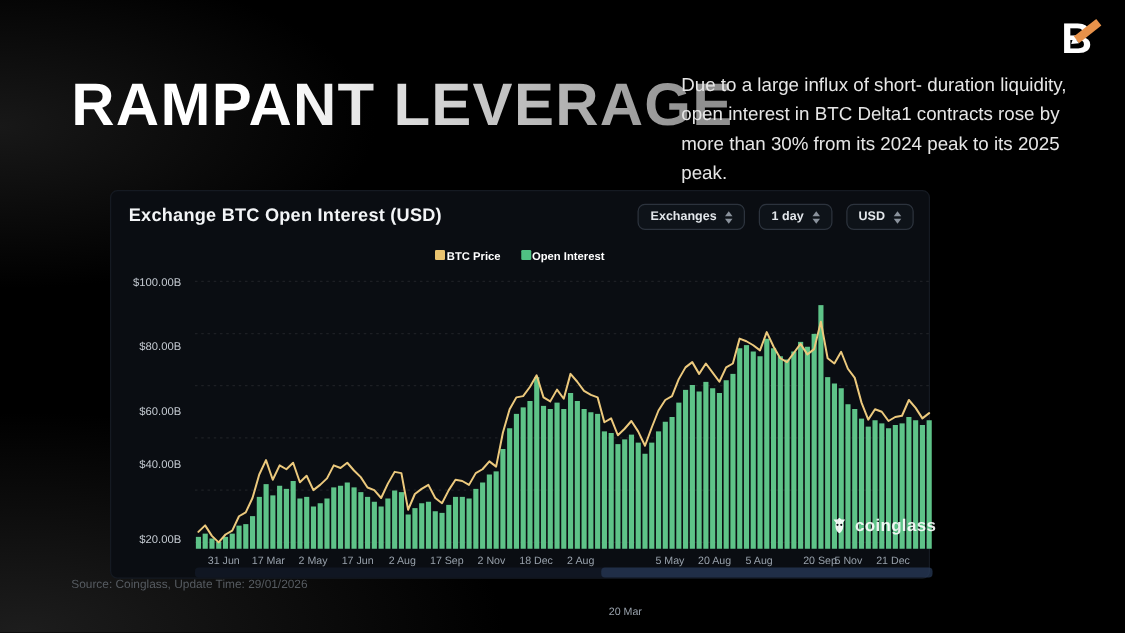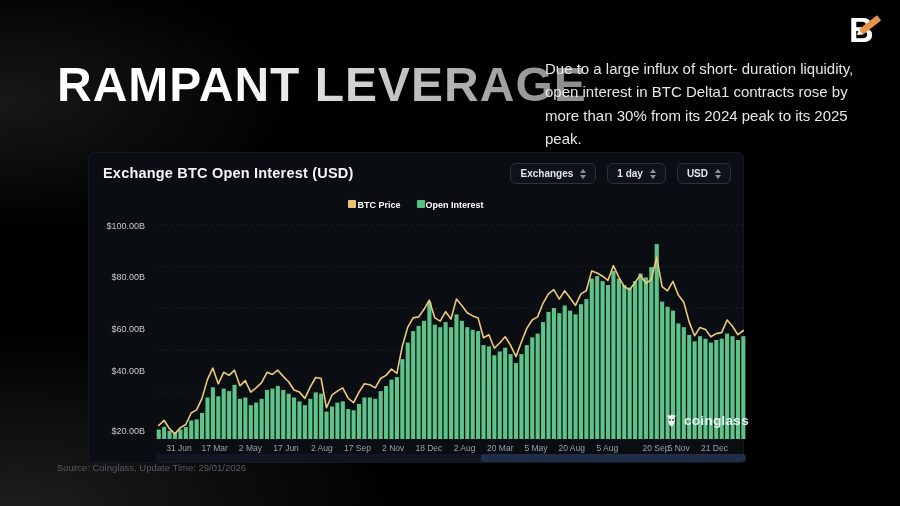--- a/index.html
+++ b/index.html
@@ -263,21 +263,21 @@
   <div class="x-axis" id="x-axis">
       <div class="xtick" style="left: 23.01px;">31 Jun</div>
       <div class="xtick" style="left: 58.705px;">17 Mar</div>
       <div class="xtick" style="left: 94.4px;">2 May</div>
       <div class="xtick" style="left: 130.095px;">17 Jun</div>
       <div class="xtick" style="left: 165.79px;">2 Aug</div>
       <div class="xtick" style="left: 201.485px;">17 Sep</div>
       <div class="xtick" style="left: 237.18px;">2 Nov</div>
       <div class="xtick" style="left: 272.875px;">18 Dec</div>
       <div class="xtick" style="left: 308.57px;">2 Aug</div>
-      <div class="xtick" style="left: 344.265px;">20 Mar</div>
+      <div class="xtick" style="left: 344.265px; margin-top: 41px;">20 Mar</div>
       <div class="xtick" style="left: 379.96px;">5 May</div>
       <div class="xtick" style="left: 415.655px;">20 Aug</div>
       <div class="xtick" style="left: 451.35px;">5 Aug</div>
       <div class="xtick" style="left: 500px;">20 Sep</div>
       <div class="xtick" style="left: 522.74px;">5 Nov</div>
       <div class="xtick" style="left: 558.435px;">21 Dec</div>
     </div>
   <div class="navigator">
     <div class="nav-thumb"></div>
   </div>

